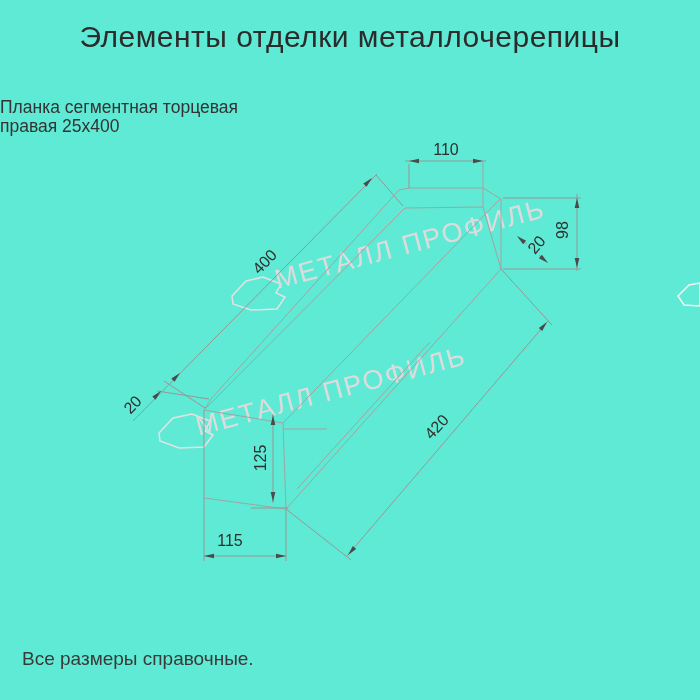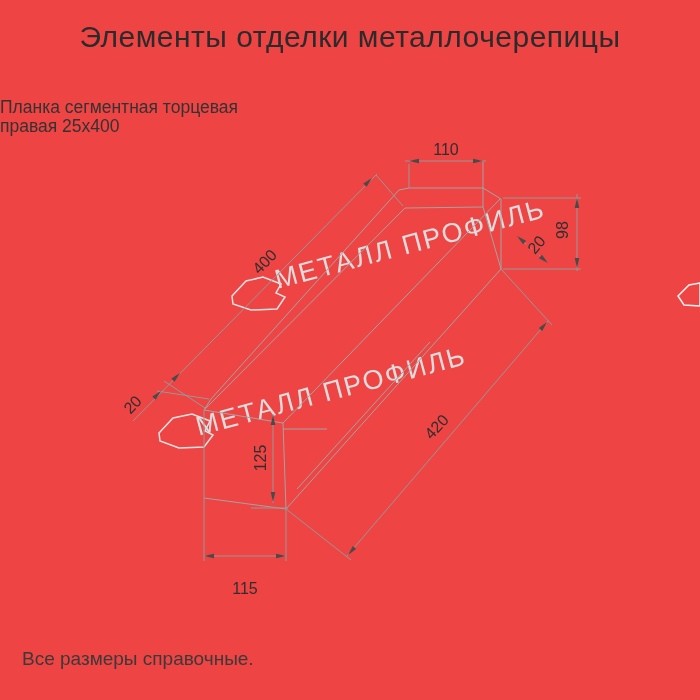--- a/index.html
+++ b/index.html
@@ -1,17 +1,17 @@
 <!DOCTYPE html>
 <html><head>
 <meta charset="utf-8">
 <style>
   html,body{margin:0;padding:0;background:#fff;}
   .page{
-    position:relative;width:700px;height:700px;background:#ef4444;overflow:hidden;
+    position:relative;width:700px;height:700px;background:#5eead4;overflow:hidden;
     font-family:"Liberation Sans","DejaVu Sans",sans-serif;
   }
   .title{
     position:absolute;left:0;top:20px;width:700px;text-align:center;
     font-size:30px;color:#2b2b2b;letter-spacing:0.5px;
   }
   .subtitle{
     position:absolute;left:0;top:98px;width:700px;
     font-size:17.5px;color:#333;line-height:19px;
   }
@@ -108,21 +108,21 @@
       <polygon points="547,322 542.2,331.1 538.8,328.1"></polygon>
       <polygon points="348,555 356.2,548.9 352.8,545.9"></polygon>
     </g>
   </svg>
 
   <span class="dim" style="left:446px;top:150px;">110</span>
   <span class="dim r90" style="left:563px;top:230px;">98</span>
   <span class="dim r46" style="left:265px;top:262px;">400</span>
   <span class="dim r46" style="left:133px;top:405px;">20</span>
   <span class="dim r90" style="left:261px;top:458px;">125</span>
-  <span class="dim" style="left:245px;top:541px;margin-top:48px;">115</span>
+  <span class="dim" style="left:230px;top:541px;">115</span>
   <span class="dim r47" style="left:437px;top:427px;">420</span>
   <span class="dim r50" style="left:537px;top:245px;">20</span>
 
   <div class="footer">
     <div>Все размеры справочные.</div>
   </div>
 
 </div>
 
 </body></html>

